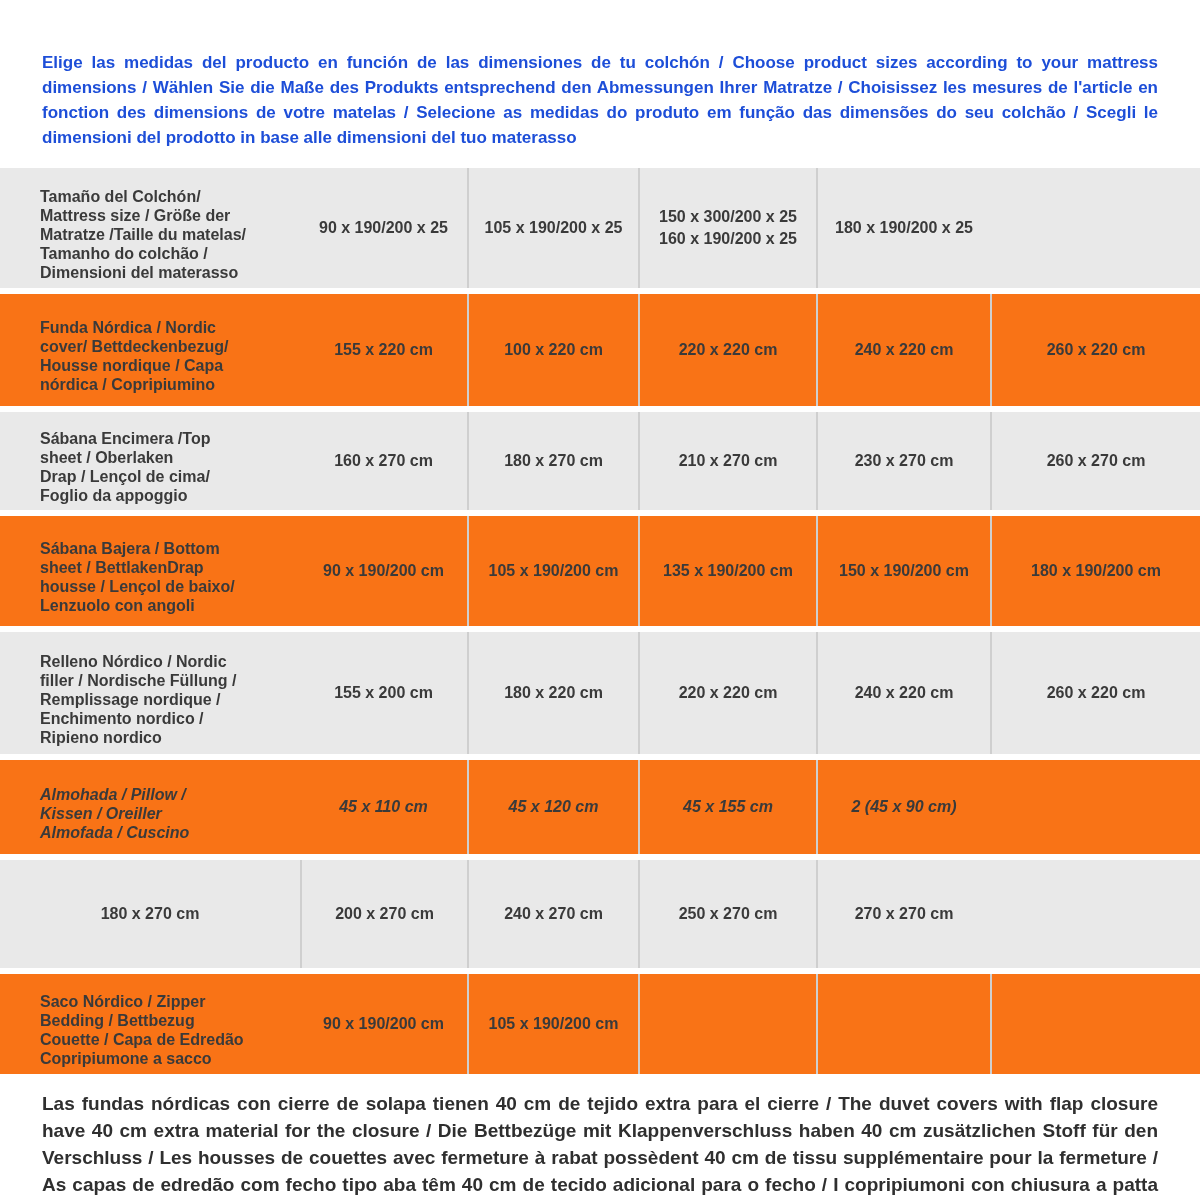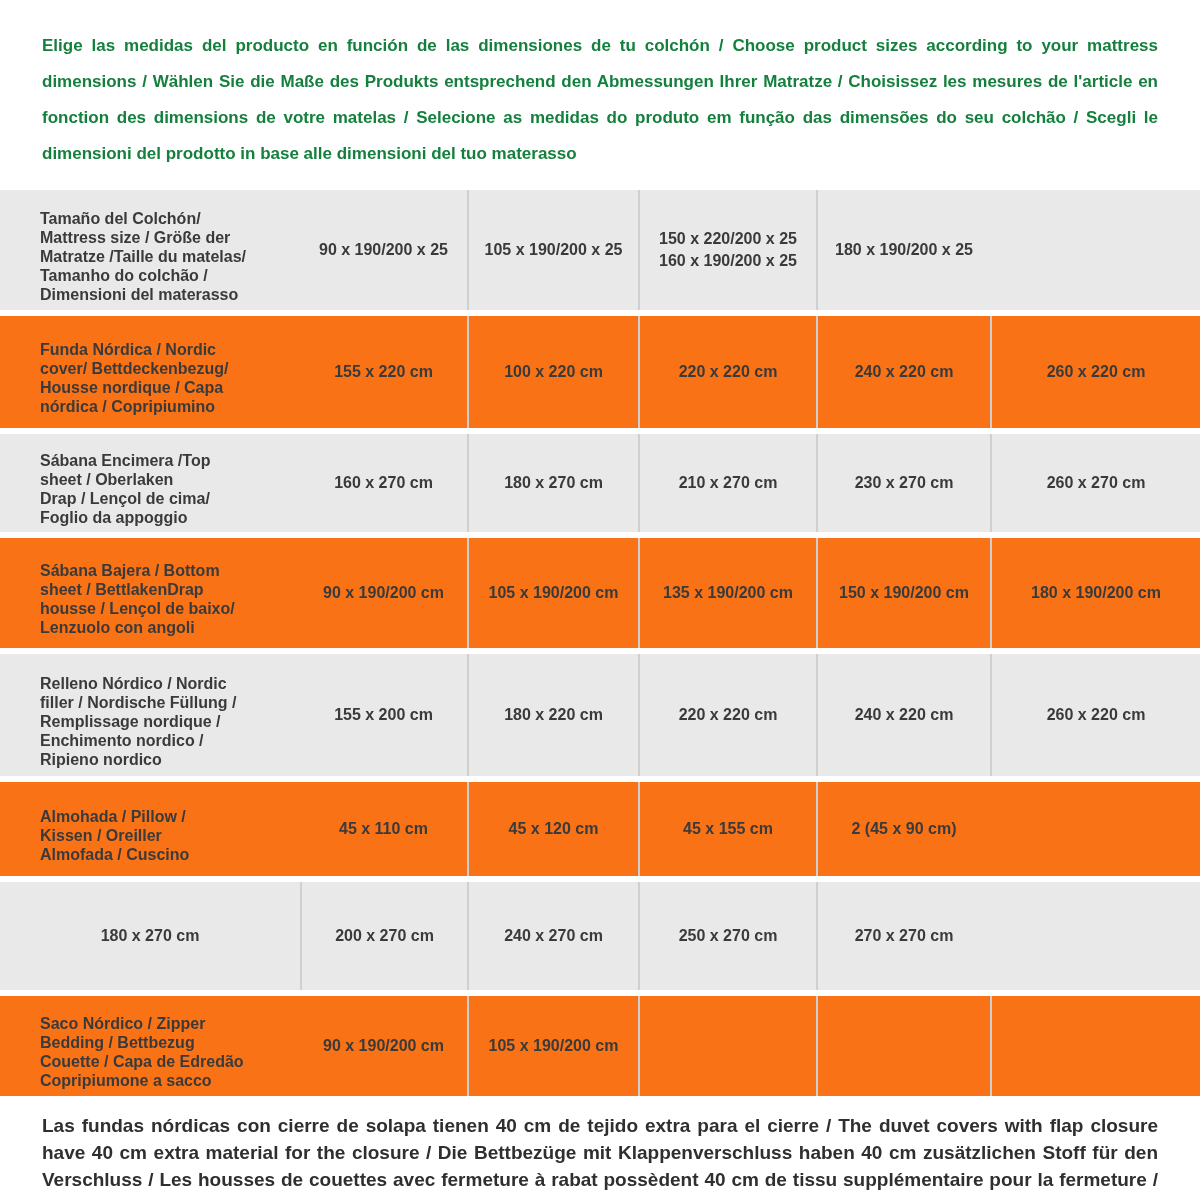--- a/index.html
+++ b/index.html
@@ -4,26 +4,26 @@
 <style>
   html,body{margin:0;padding:0;background:#ffffff;}
   body{
     width:1200px;height:1200px;
     font-family:"Liberation Sans","DejaVu Sans",sans-serif;
     color:#363636;
     -webkit-font-smoothing:antialiased;
     overflow:hidden;
   }
   .intro{
-    margin:28px 42px 18px 42px;
+    margin:50px 42px 18px 42px;
     font-size:17px;
     font-weight:bold;
-    line-height:36px;
+    line-height:25px;
     text-align:justify;
-    color:#15803d;
+    color:#1d4ed8;
   }
   .size-table{width:1200px;}
   .row{
     display:grid;
     grid-template-columns:300px 167px 171px 178px 174px 210px;
     margin-bottom:6px;
   }
   .row.gray{background:#e9e9e9;}
   .row.white{background:#f97316;}
   .cell{
@@ -50,21 +50,21 @@
     padding:6px 4px;
     color:#3a3a3a;
   }
   .cell.sep{border-left:2px solid #cfcfcf;}
   
   .row.r-head{min-height:120px;}
   .row.r1{min-height:112px;}
   .row.r2{min-height:98px;}
   .row.r3{min-height:110px;}
   .row.r4{min-height:122px;}
-  .row.r5{min-height:94px;}
+  .row.r5{min-height:94px;font-style:italic;}
   .row.r6{min-height:108px;}
   .row.r7{min-height:100px;}
   .footnote{
     margin:16px 42px 0 42px;
     font-size:19px;
     font-weight:bold;
     line-height:27px;
     text-align:justify;
     color:#2f2f2f;
   }
@@ -77,21 +77,21 @@
 <div class="size-table">
 
   <div class="row gray r-head">
     <div class="cell label">Tamaño del Colchón/
 Mattress size / Größe der
 Matratze /Taille du matelas/
 Tamanho do colchão /
 Dimensioni del materasso</div>
     <div class="cell val">90 x 190/200 x 25</div>
     <div class="cell val sep">105 x 190/200 x 25</div>
-    <div class="cell val sep">150 x 220/200 x 25
+    <div class="cell val sep">150 x 300/200 x 25
 160 x 190/200 x 25</div>
     <div class="cell val sep">180 x 190/200 x 25</div>
   </div>
 
   <div class="row white r1">
     <div class="cell label">Funda Nórdica /  Nordic
 cover/ Bettdeckenbezug/
 Housse nordique  / Capa
 nórdica / Copripiumino</div>
     <div class="cell val">155 x 220 cm</div>

